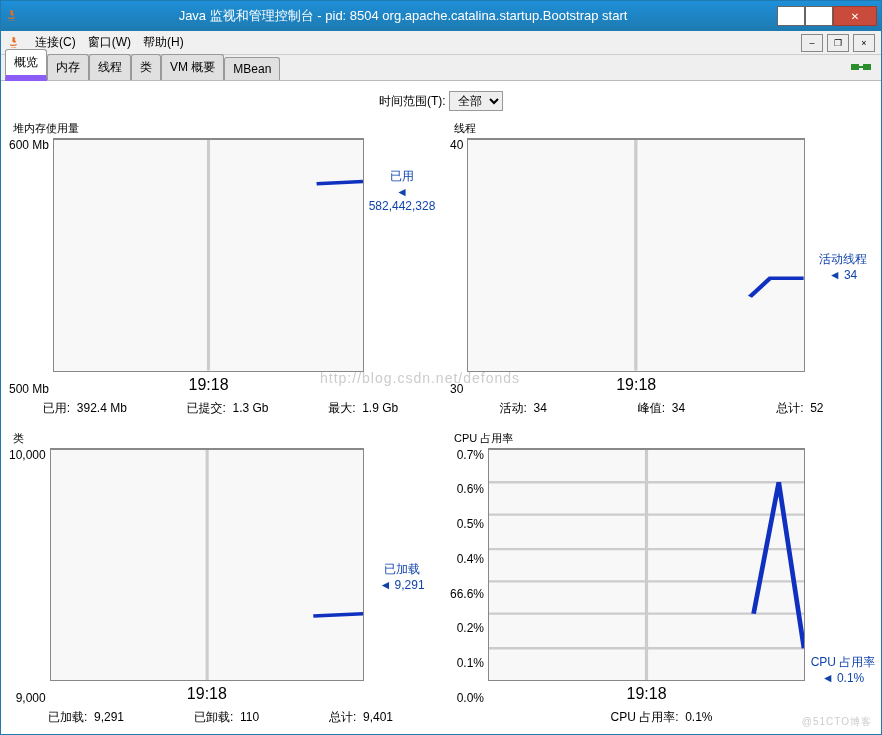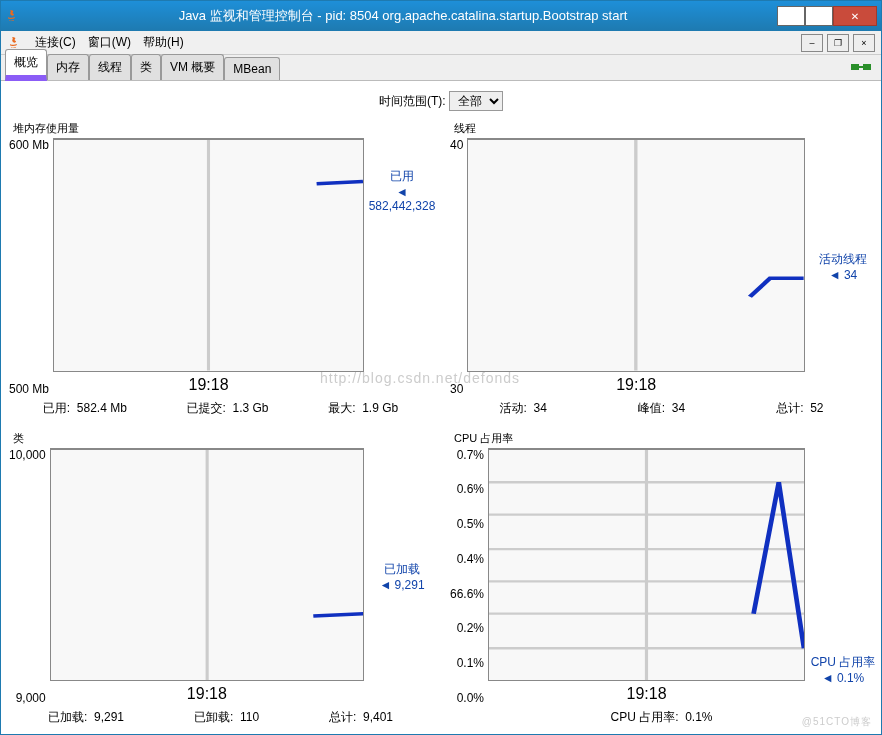--- a/index.html
+++ b/index.html
@@ -105,21 +105,21 @@
             </svg>
           </div>
           <div class="xaxis">19:18</div>
         </div>
         <div class="legend" style="justify-content:flex-start;padding-top:30px">
           <span>已用</span>
           <span><span class="arrow">◄ </span><span>582,442,328</span></span>
         </div>
       </div>
       <div class="stats">
-        <span><span>已用:</span>&nbsp;&nbsp;<span>582.4 Mb</span></span>
+        <span><span>已用:</span>&nbsp;&nbsp;<span>392.4 Mb</span></span>
         <span><span>已提交:</span>&nbsp;&nbsp;<span>1.3 Gb</span></span>
         <span><span>最大:</span>&nbsp;&nbsp;<span>1.9 Gb</span></span>
       </div>
     </div>
 
     <div class="chart-cell">
       <div class="chart-title">线程</div>
       <div class="chart-body">
         <div class="yaxis">
           <span>40</span>

